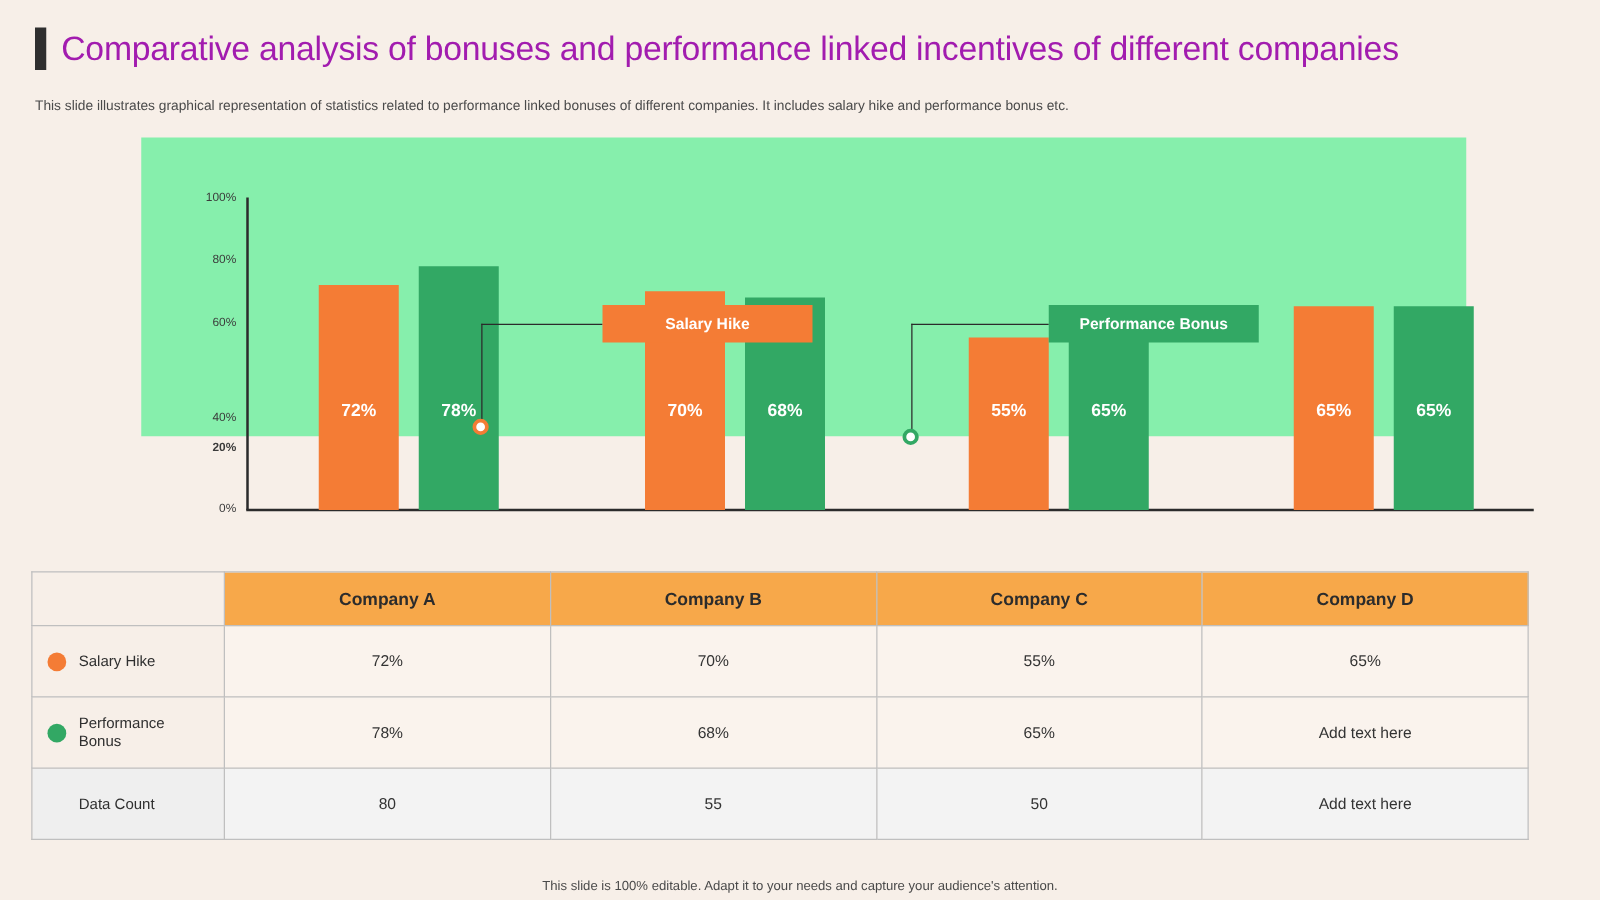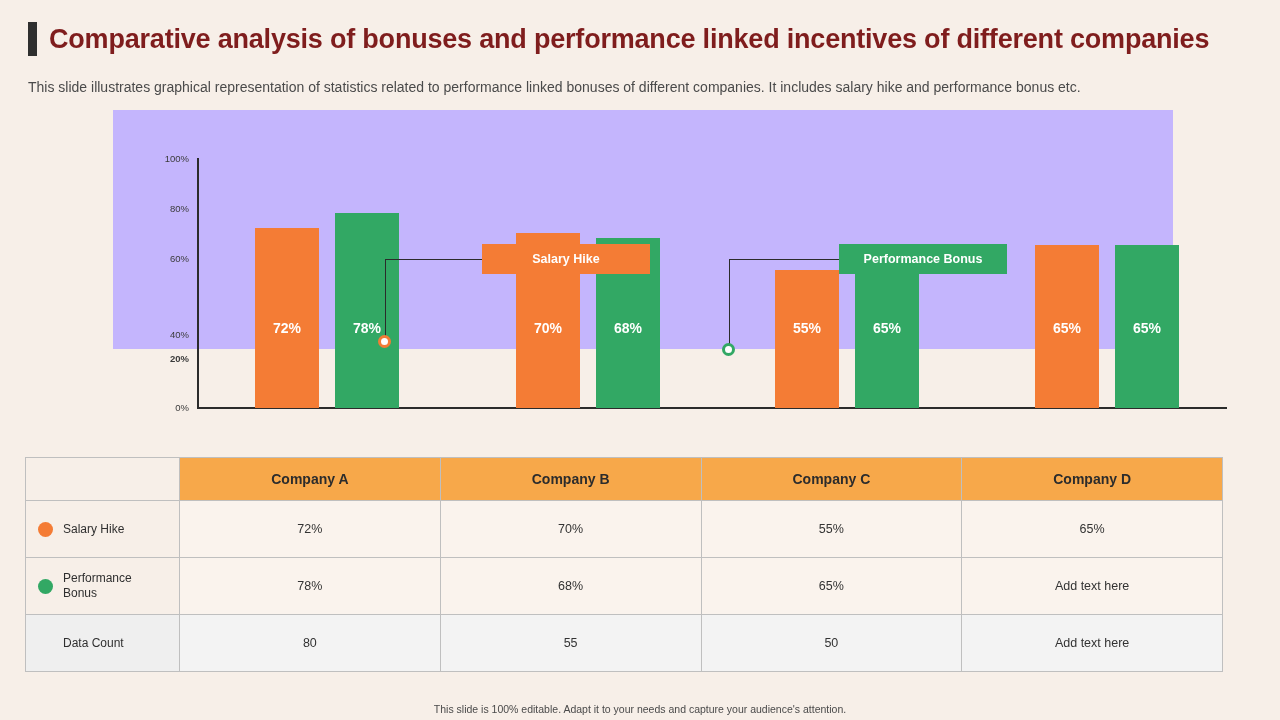--- a/index.html
+++ b/index.html
@@ -25,41 +25,41 @@
     gap: 12px;
   }
   .title-accent {
     width: 9px;
     height: 34px;
     background: #2f2f2f;
     flex: none;
   }
   .title-text {
     font-size: 27px;
-    font-weight: bold;
-    color: #7f1d1d;
+    font-weight: normal;
+    color: #a21caf;
     letter-spacing: -0.2px;
     white-space: nowrap;
   }
   .subtitle {
     position: absolute;
     left: 28px;
     top: 79px;
-    font-size: 14px;
+    font-size: 11px;
     color: #4a4a4a;
   }
 
   
   .chart-card {
     position: absolute;
     left: 113px;
     top: 110px;
     width: 1060px;
     height: 239px;
-    background: #c4b5fd;
+    background: #86efac;
   }
 
   .chart-inner {
     position: absolute;
     inset: 0;
   }
 
   .y-axis-label {
     position: absolute;
     right: 0;

